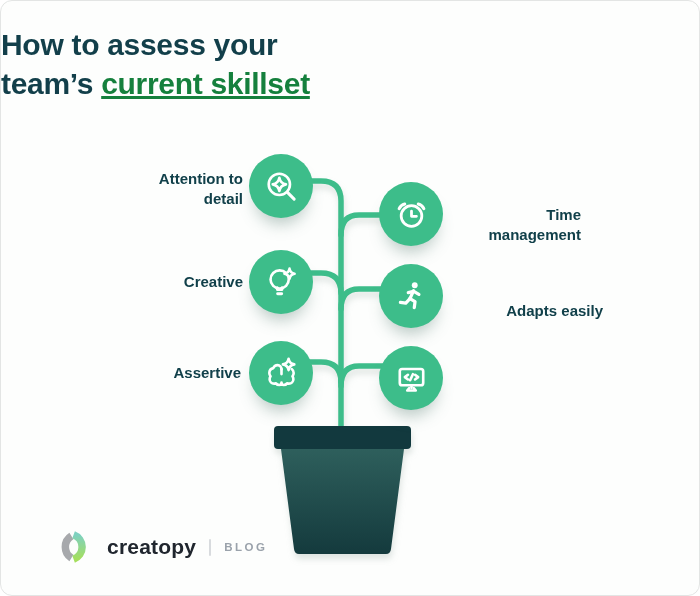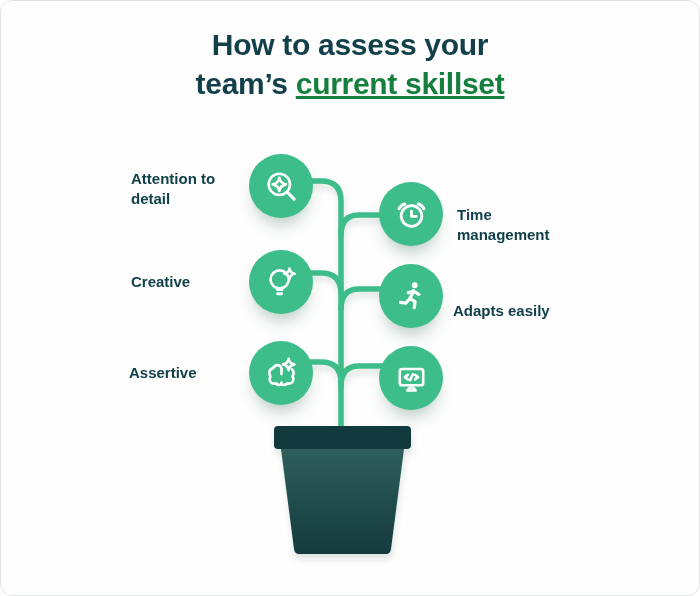--- a/index.html
+++ b/index.html
@@ -1,40 +1,40 @@
 <!DOCTYPE html>
 <html><head>
 <meta charset="utf-8">
 <style>
   html,body{margin:0;padding:0;background:#ffffff;font-family:"Liberation Sans",sans-serif;}
   .card{
     position:relative;width:698px;height:594px;box-sizing:content-box;
     background:#fdfefd;border:1px solid #e3e5e4;border-radius:12px;overflow:hidden;
   }
   .title{
-    position:absolute;top:24px;left:0;width:100%;text-align:center;
+    position:absolute;top:24px;left:0;width:100%;text-align:left;
     font-size:30px;font-weight:bold;letter-spacing:-0.3px;line-height:1.3;
     color:#123f4a;margin:0;
   }
   .title .highlight{color:#15803d;text-decoration:underline;}
   .plant-svg{position:absolute;left:0;top:0;filter:drop-shadow(1px 5px 3px rgba(130,150,145,0.25));}
   .skill-circle{
     position:absolute;width:64px;height:64px;border-radius:50%;
     background:#3dbd8a;display:flex;align-items:center;justify-content:center;
     box-shadow:0 12px 16px -6px rgba(104,138,128,0.45);
   }
   .c-attention{left:248px;top:153px;}
   .c-creative{left:248px;top:249px;}
   .c-assertive{left:248px;top:340px;}
   .c-time{left:378px;top:181px;}
   .c-adapts{left:378px;top:263px;}
   .c-tech{left:378px;top:345px;}
   .skill-label{
     position:absolute;font-size:15px;font-weight:bold;color:#11404a;
-    line-height:1.32;text-align:left;
+    line-height:1.32;text-align:right;
   }
   .l-attention{left:130px;top:168px;width:112px;}
   .l-creative{left:130px;top:271px;width:112px;}
   .l-assertive{left:128px;top:362px;width:112px;}
   .l-time{left:456px;top:204px;width:124px;}
   .l-adapts{left:452px;top:300px;width:150px;}
   .l-tech{left:458px;top:364px;width:140px;}
   .brand{
     position:absolute;left:58px;top:524px;height:44px;
     display:flex;align-items:center;gap:10px;
@@ -130,14 +130,29 @@
       <path d="M10.5 18.2 L9.2 19.8 L14.8 19.8 L13.5 18.2" stroke-width="1.6"></path>
     </svg>
   </div>
 
   <div class="skill-label l-attention">Attention to detail</div>
   <div class="skill-label l-assertive">Assertive</div>
   <div class="skill-label l-creative">Creative</div>
   <div class="skill-label l-time">Time management</div>
   <div class="skill-label l-adapts">Adapts easily</div>
 
+  <div class="brand">
+    <svg width="38" height="38" viewBox="0 0 38 38" fill="none">
+      <defs>
+        <linearGradient id="ringGrad" x1="0" y1="0" x2="0" y2="1">
+          <stop offset="0" stop-color="#7ed1c0"></stop>
+          <stop offset="1" stop-color="#a5df5e"></stop>
+        </linearGradient>
+      </defs>
+      <path d="M12.4 8 A13 13 0 0 0 12.4 30" stroke="#a7a9ac" stroke-width="7.5"></path>
+      <path d="M14.6 6.8 A13 13 0 0 1 14.6 31.2" stroke="url(#ringGrad)" stroke-width="7.5"></path>
+    </svg>
+    <span class="brand-word">creatopy</span>
+    <span class="brand-divider"></span>
+    <span class="brand-blog">BLOG</span>
+  </div>
 
 </div>
 
 </body></html>

